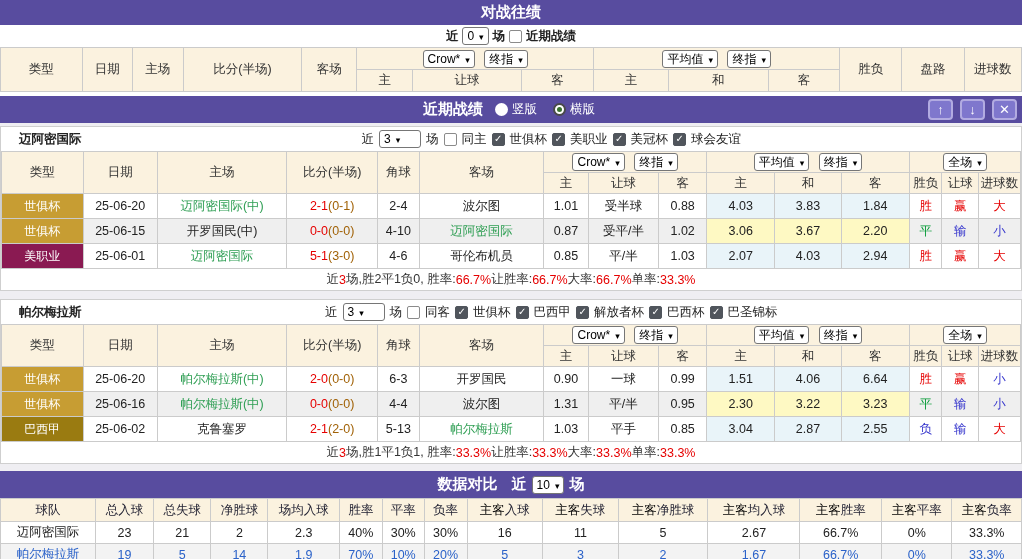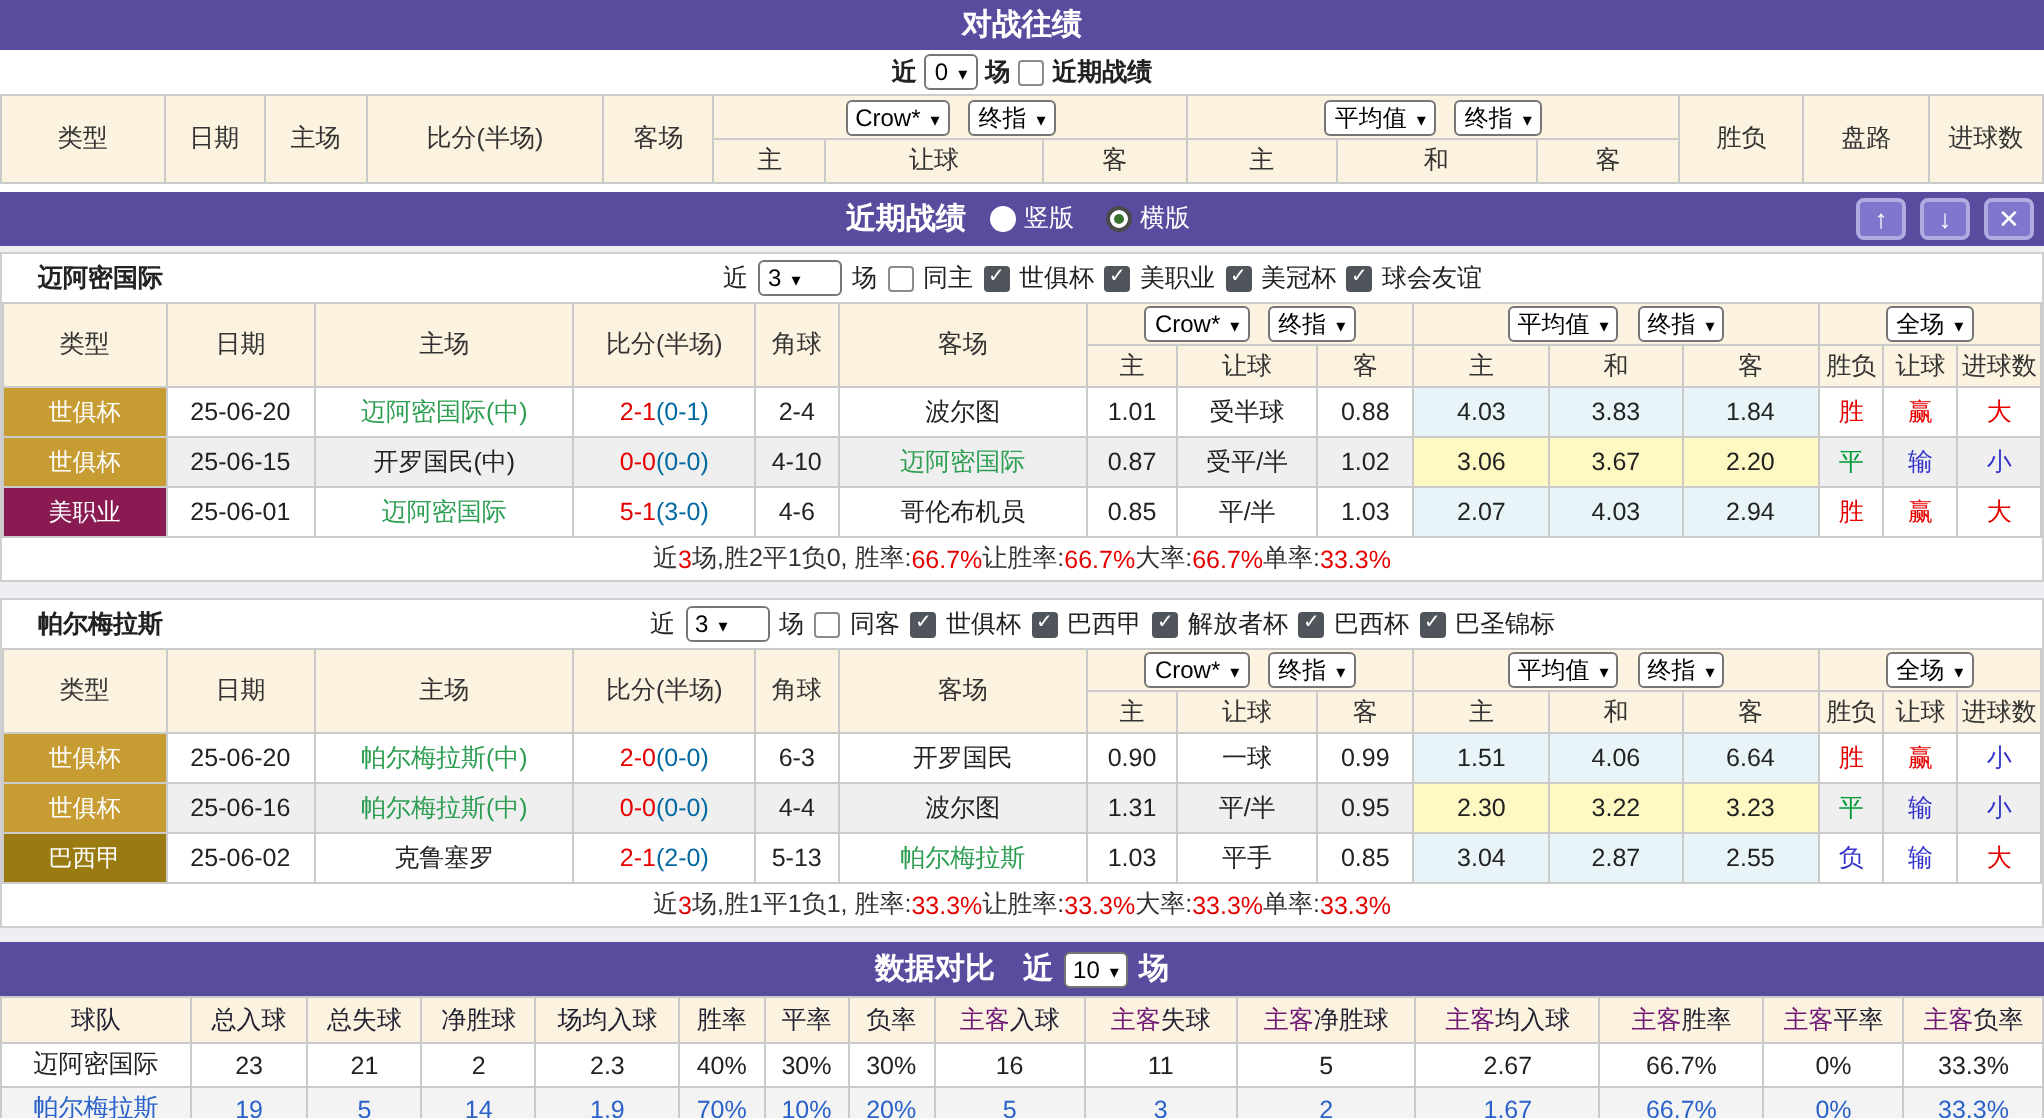--- a/index.html
+++ b/index.html
@@ -40,25 +40,25 @@
   .team-head{height:24px;display:flex;align-items:center;background:#fff}
   .team-name{font-weight:bold;margin-left:18px;color:#222}
   .team-filter{flex:1;display:flex;align-items:center;justify-content:center;gap:3px}
   .flbl{margin:0 2px}
   .summary{height:21px;display:flex;align-items:center;justify-content:center;background:#fff;color:#333}
   .badge{color:#fff;font-size:12px}
   td.green{color:#2E9E53}
   .r{color:#E60000}
   .g{color:#009933}
   .b{color:#3333CC}
-  .half{color:#0369a1}
+  .half{color:#a16207}
   td.avgcell{background:#E9F4F9}
   tr.alt td{background:#EFEFEF}
   tr.alt td.avgcell{background:#fef9c3}
-  .pre{color:#701a75}
+  .pre{color:#000000}
   tr.bluerow td{color:#2B62C9;background:#F3F3F3}
   .gap3{height:3px}.gap7{height:7px}.gap8{height:8px}
 </style>
 </head>
 <body>
 
 <div class="s1wrap">
   <div class="bar bar1">
     <span class="bar-title">对战往绩</span>
   </div>

